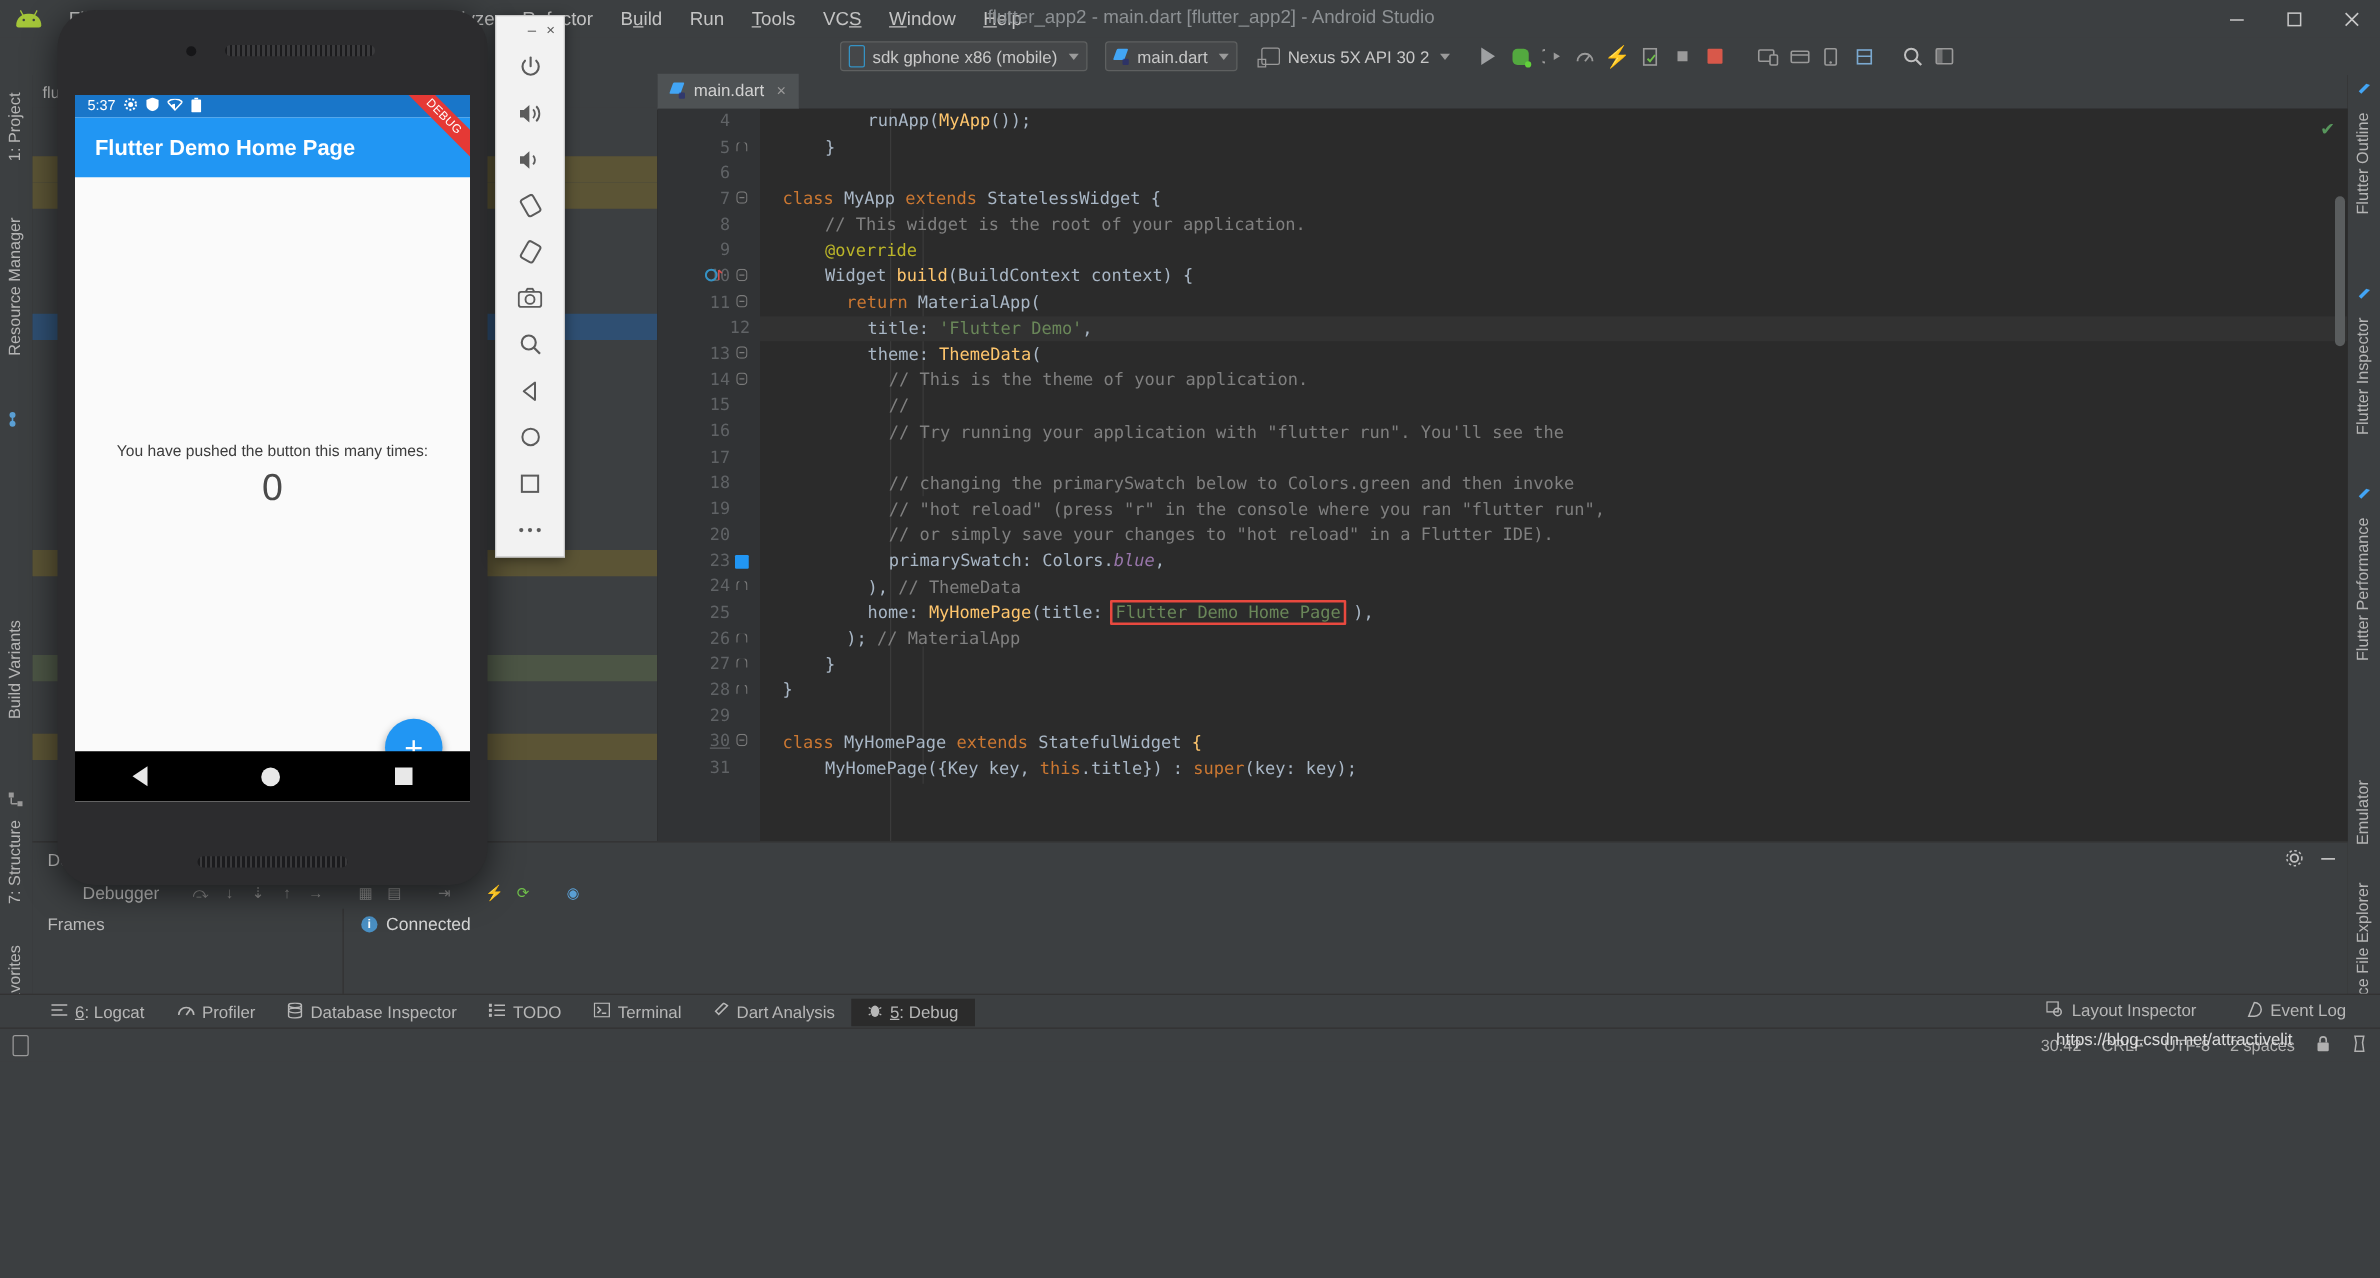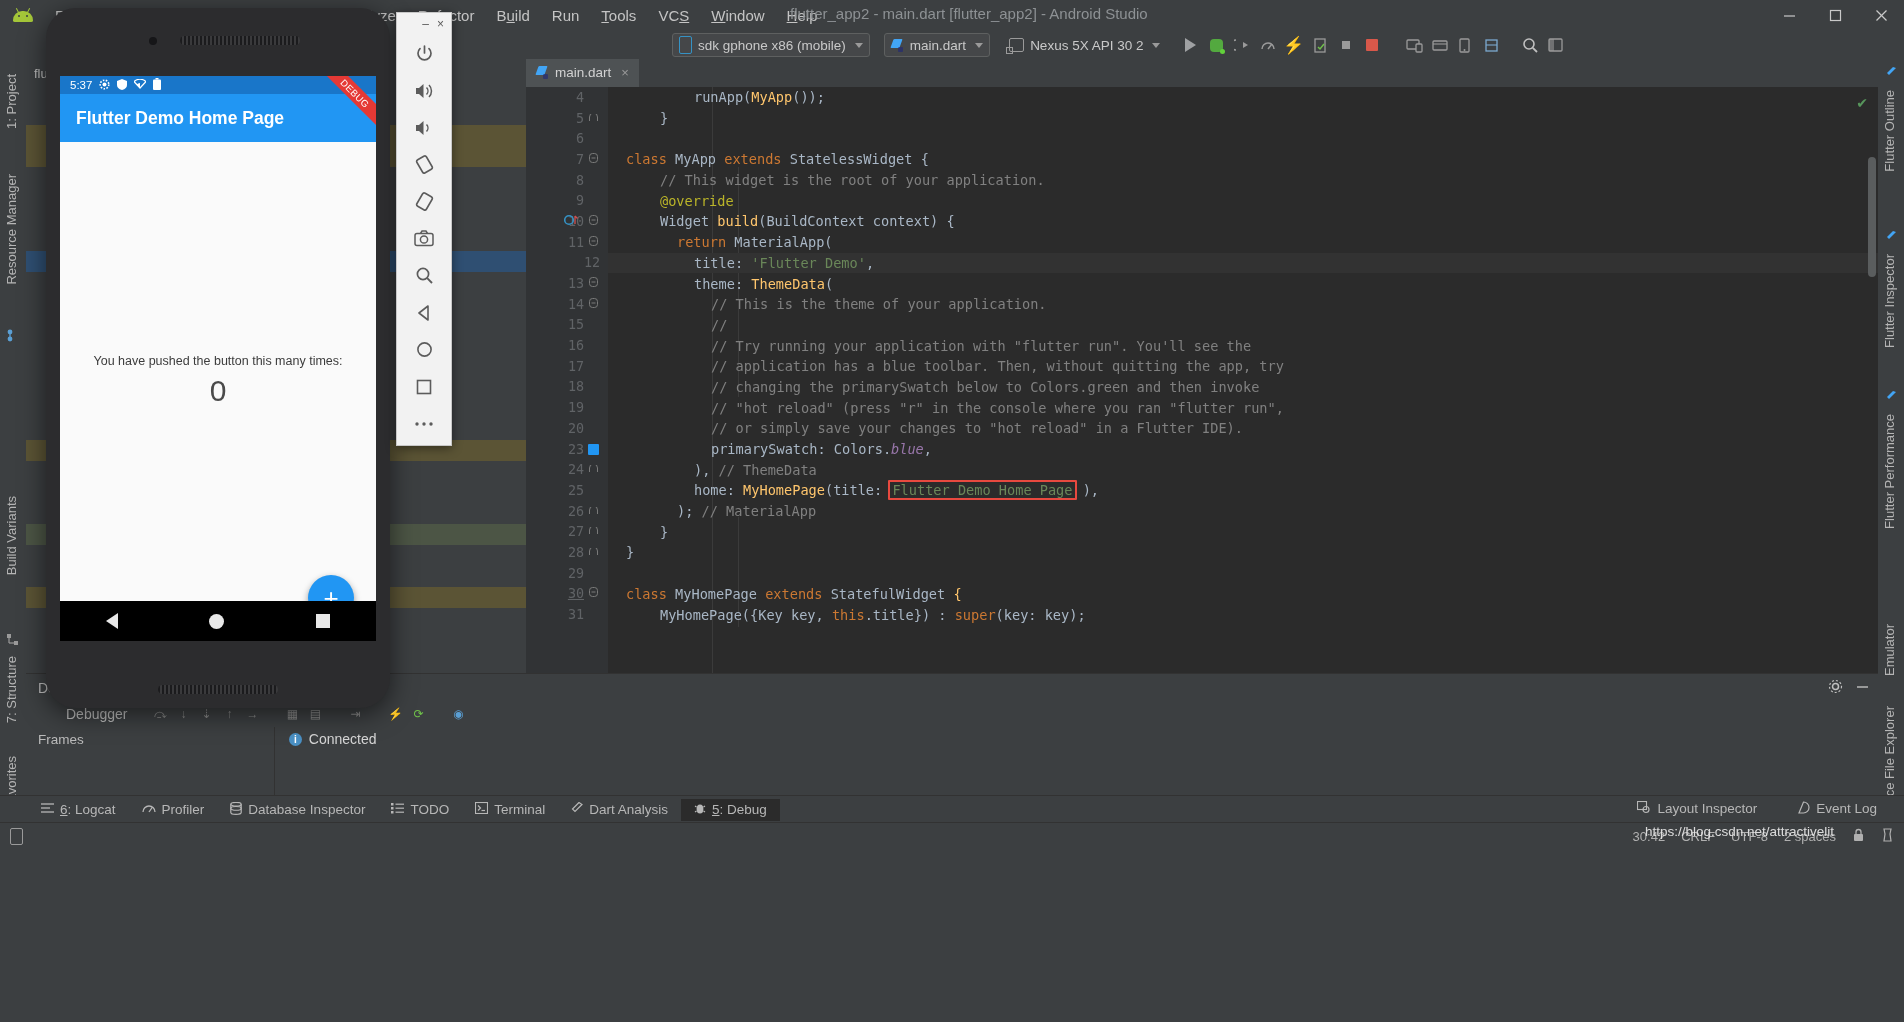--- a/index.html
+++ b/index.html
@@ -418,21 +418,21 @@
           <div class="line" style="position: relative;"><span class="lnum" style="left: -82px;">13</span><span class="fold" style="left: -20px;"><svg width="9" height="10" viewBox="0 0 9 10">
                 <rect x="0.5" y="0.5" width="8" height="9" rx="3" fill="none" stroke="#7a7a7a" stroke-width="1"></rect>
                 <line x1="2.5" y1="5" x2="6.5" y2="5" stroke="#7a7a7a" stroke-width="1"></line>
               </svg></span><span style="padding-left: 86px;"><span>theme: </span><span class="fn">ThemeData</span><span>(</span></span></div>
           <div class="line" style="position: relative;"><span class="lnum" style="left: -82px;">14</span><span class="fold" style="left: -20px;"><svg width="9" height="10" viewBox="0 0 9 10">
                 <rect x="0.5" y="0.5" width="8" height="9" rx="3" fill="none" stroke="#7a7a7a" stroke-width="1"></rect>
                 <line x1="2.5" y1="5" x2="6.5" y2="5" stroke="#7a7a7a" stroke-width="1"></line>
               </svg></span><span style="padding-left: 103px;"><span class="cmt">// This is the theme of your application.</span></span></div>
           <div class="line" style="position: relative;"><span class="lnum" style="left: -82px;">15</span><span style="padding-left: 103px;"><span class="cmt">//</span></span></div>
           <div class="line" style="position: relative;"><span class="lnum" style="left: -82px;">16</span><span style="padding-left: 103px;"><span class="cmt">// Try running your application with "flutter run". You'll see the</span></span></div>
-          <div class="line" style="position: relative;"><span class="lnum" style="left: -82px;">17</span><span style="padding-left: 103px;"><span class="cmt">// application has a blue toolbar. Then, without quitting the app, try</span></span></div>
+          <div class="line" style="position: relative;"><span class="lnum" style="left: -82px;">17</span></div>
           <div class="line" style="position: relative;"><span class="lnum" style="left: -82px;">18</span><span style="padding-left: 103px;"><span class="cmt">// changing the primarySwatch below to Colors.green and then invoke</span></span></div>
           <div class="line" style="position: relative;"><span class="lnum" style="left: -82px;">19</span><span style="padding-left: 103px;"><span class="cmt">// "hot reload" (press "r" in the console where you ran "flutter run",</span></span></div>
           <div class="line" style="position: relative;"><span class="lnum" style="left: -82px;">20</span><span style="padding-left: 103px;"><span class="cmt">// or simply save your changes to "hot reload" in a Flutter IDE).</span></span></div>
           <div class="line" style="position: relative;"><span class="lnum" style="left: -82px;">23</span><span style="position: absolute; left: -20px; width: 11px; height: 11px; background: rgb(33, 150, 243); border-radius: 1px;"></span><span style="padding-left: 103px;"><span>primarySwatch: </span><span>Colors</span><span>.</span><span class="fld" style="font-style: italic;">blue</span><span>,</span></span></div>
           <div class="line" style="position: relative;"><span class="lnum" style="left: -82px;">24</span><span class="fold" style="left: -20px;"><svg width="9" height="8" viewBox="0 0 9 8">
                 <path d="M0.5 7 V3 A4 4 0 0 1 8.5 3 V7" fill="none" stroke="#7a7a7a" stroke-width="1"></path>
               </svg></span><span style="padding-left: 86px;"><span>), </span><span class="cmt">// ThemeData</span></span></div>
           <div class="line" style="position: relative;"><span class="lnum" style="left: -82px;">25</span><span style="padding-left: 86px;"><span>home: </span><span class="fn">MyHomePage</span><span>(title: </span><span class="hlbox str">Flutter Demo Home Page</span><span> ),</span></span></div>
           <div class="line" style="position: relative;"><span class="lnum" style="left: -82px;">26</span><span class="fold" style="left: -20px;"><svg width="9" height="8" viewBox="0 0 9 8">
                 <path d="M0.5 7 V3 A4 4 0 0 1 8.5 3 V7" fill="none" stroke="#7a7a7a" stroke-width="1"></path>

